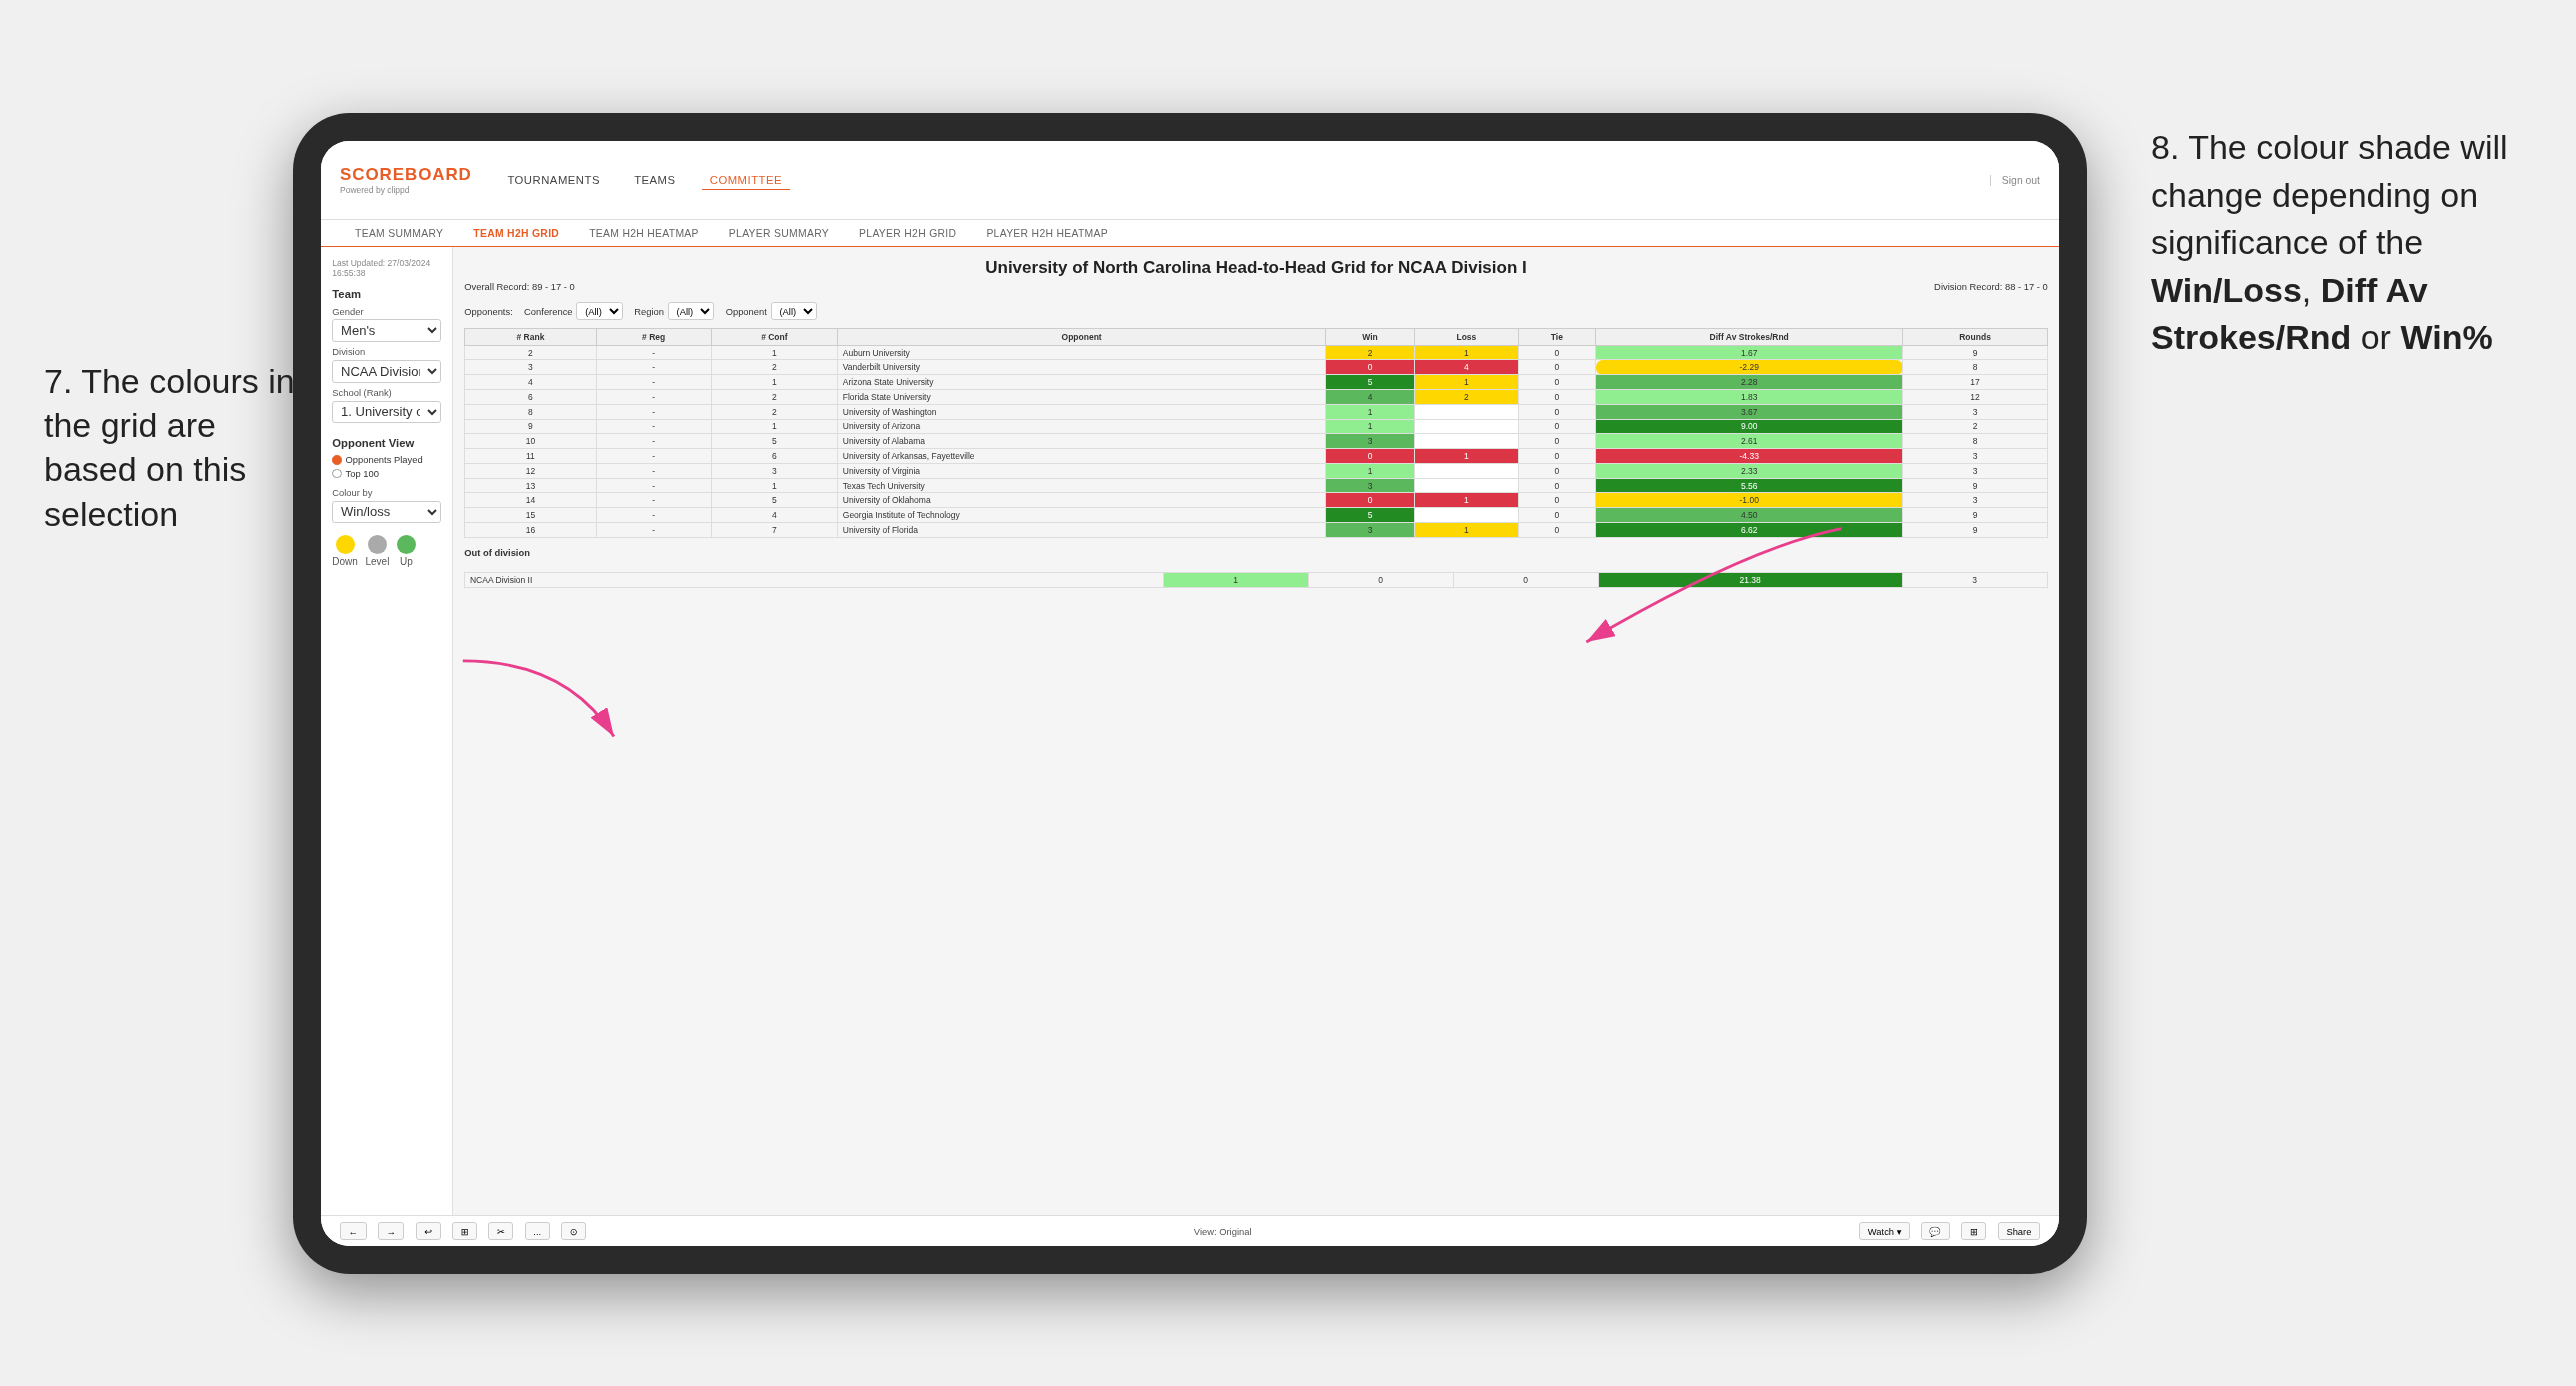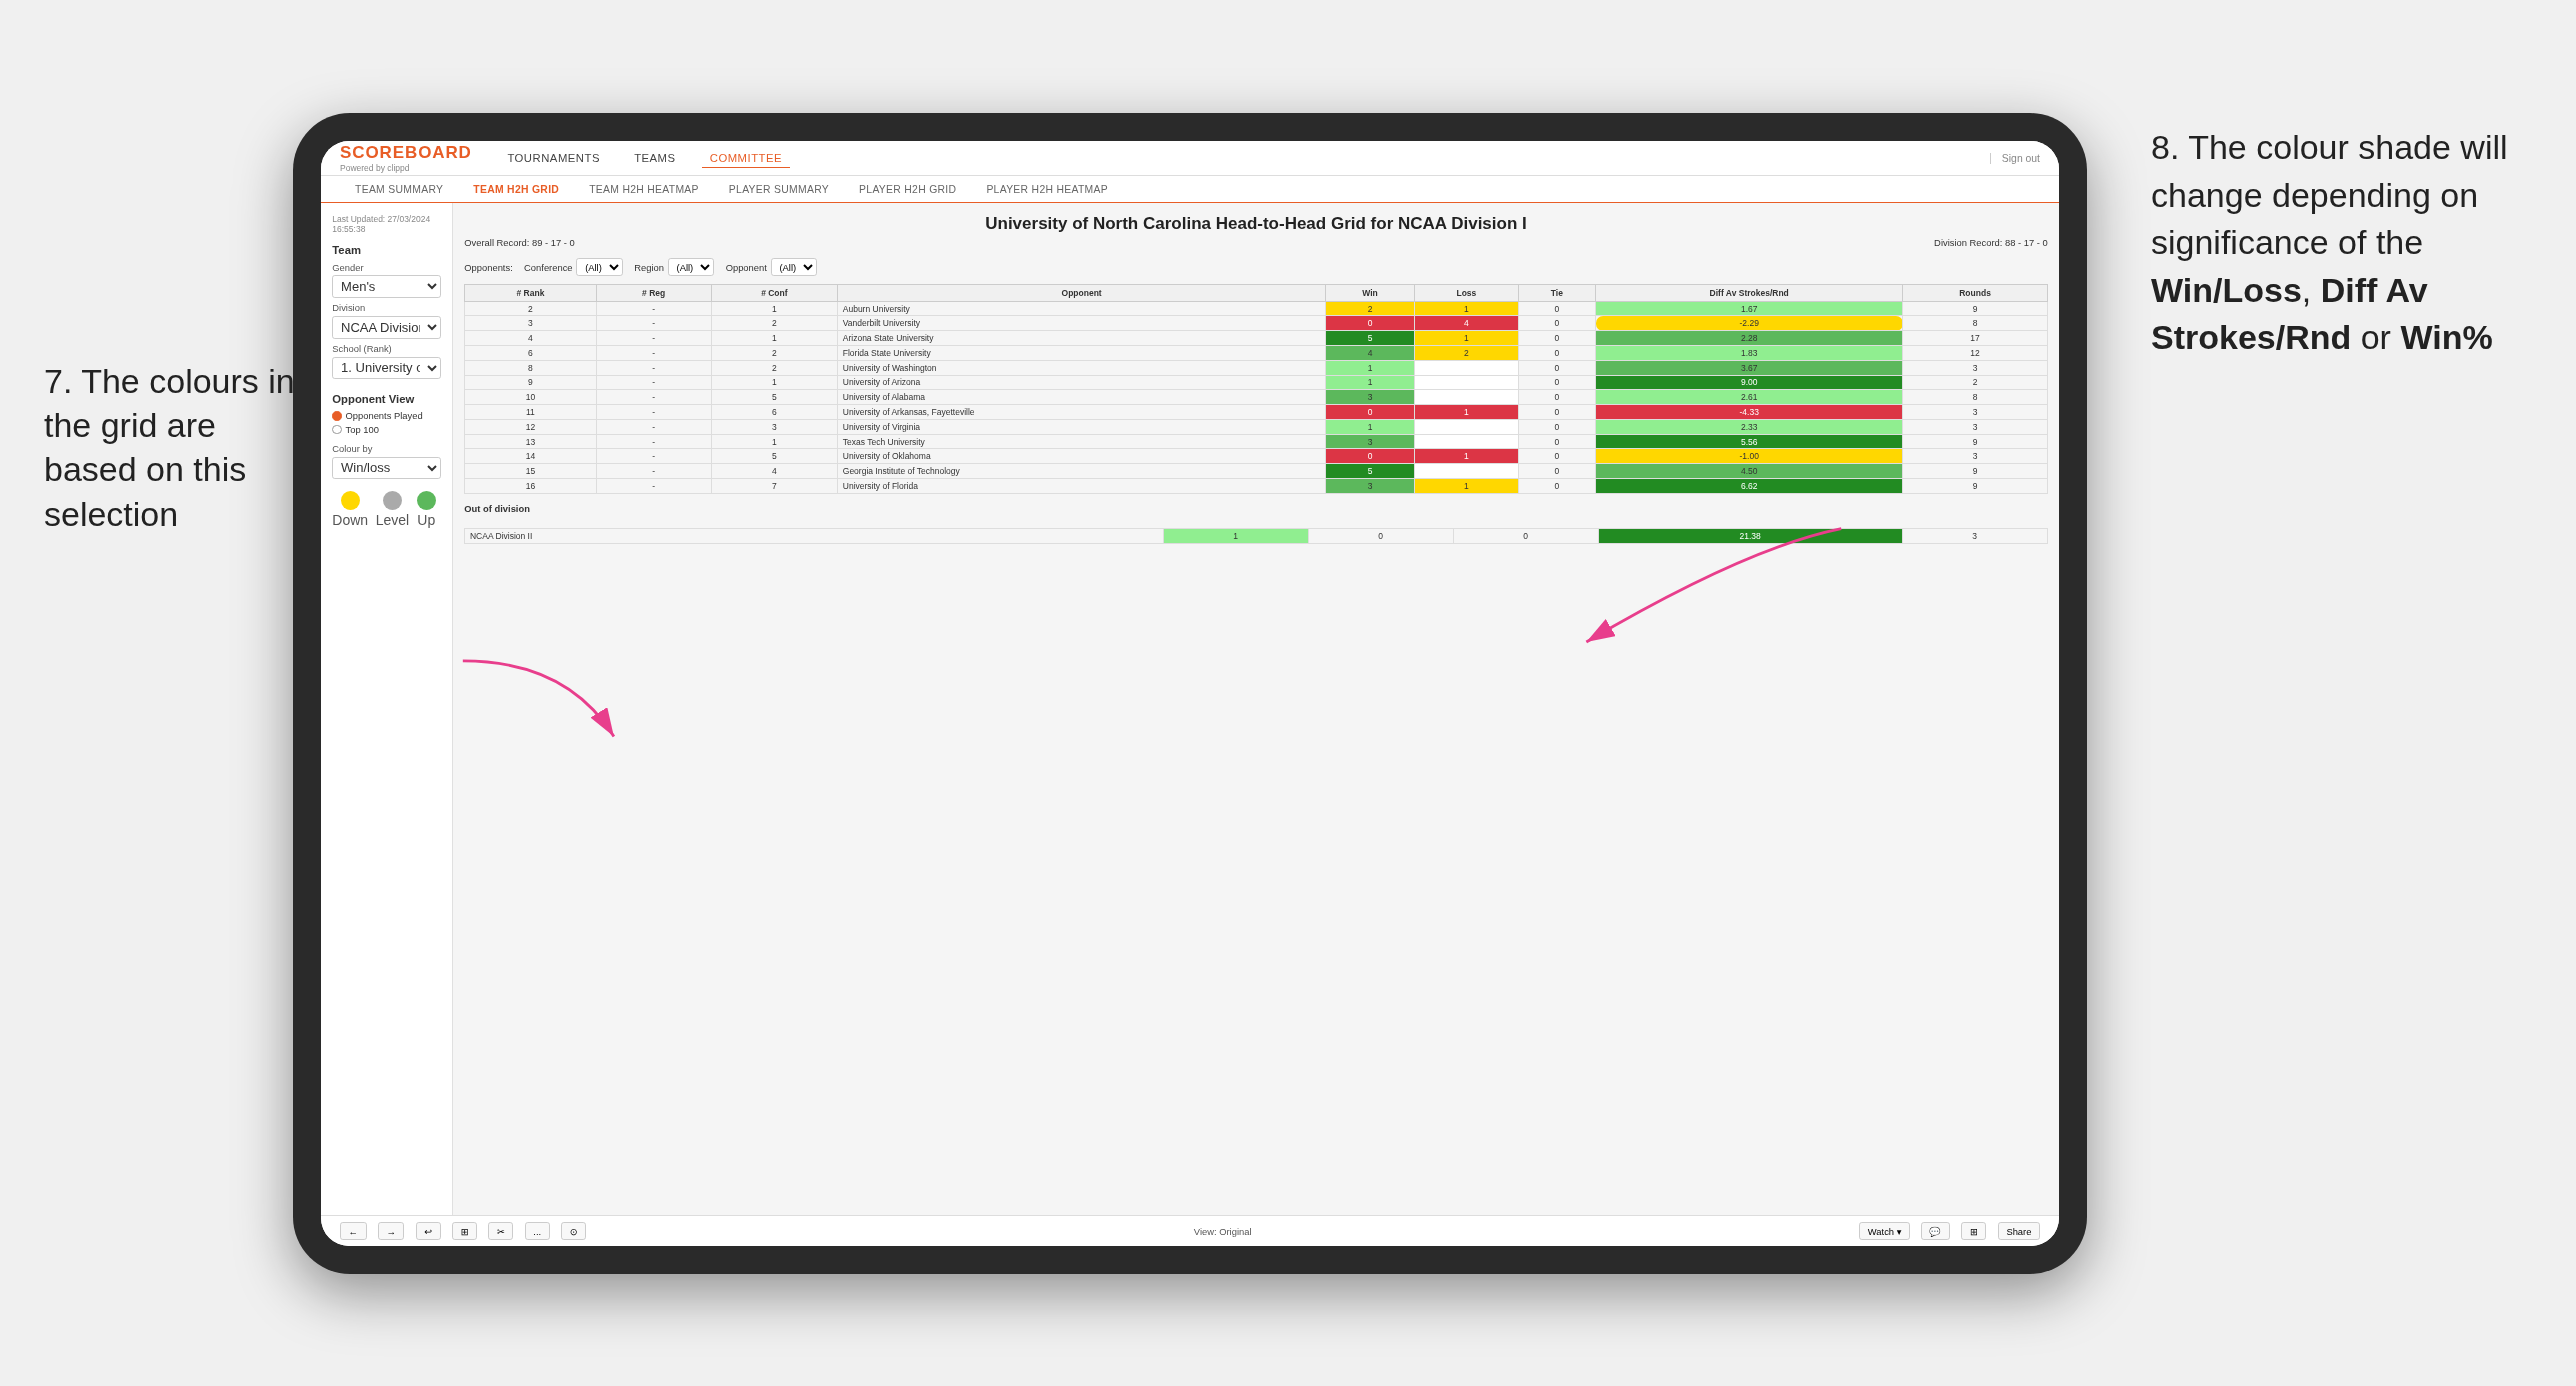--- a/index.html
+++ b/index.html
@@ -66,21 +66,21 @@
       border-radius: 28px;
       overflow: hidden;
       display: flex;
       flex-direction: column;
     }
 
     
     .app-header {
       background: #fff;
       border-bottom: 0.9px solid #ddd;
-      padding: 2px 19px;
+      padding: 24px 19px;
       display: flex;
       align-items: center;
       gap: 28px;
       justify-content: flex-end;
     }
 
     .logo-area {
       display: flex;
       flex-direction: column;
     }
@@ -225,21 +225,21 @@
       display: flex;
       gap: 7.6px;
       margin-top: 7.6px;
       align-items: center;
     }
 
     .colour-swatch {
       display: flex;
       flex-direction: column;
       align-items: center;
-      font-size: 14px;
+      font-size: 10px;
       color: #555;
       gap: 1.9px;
     }
 
     .swatch-box {
       width: 19px;
       height: 19px;
       border-radius: 50%;
     }
 

